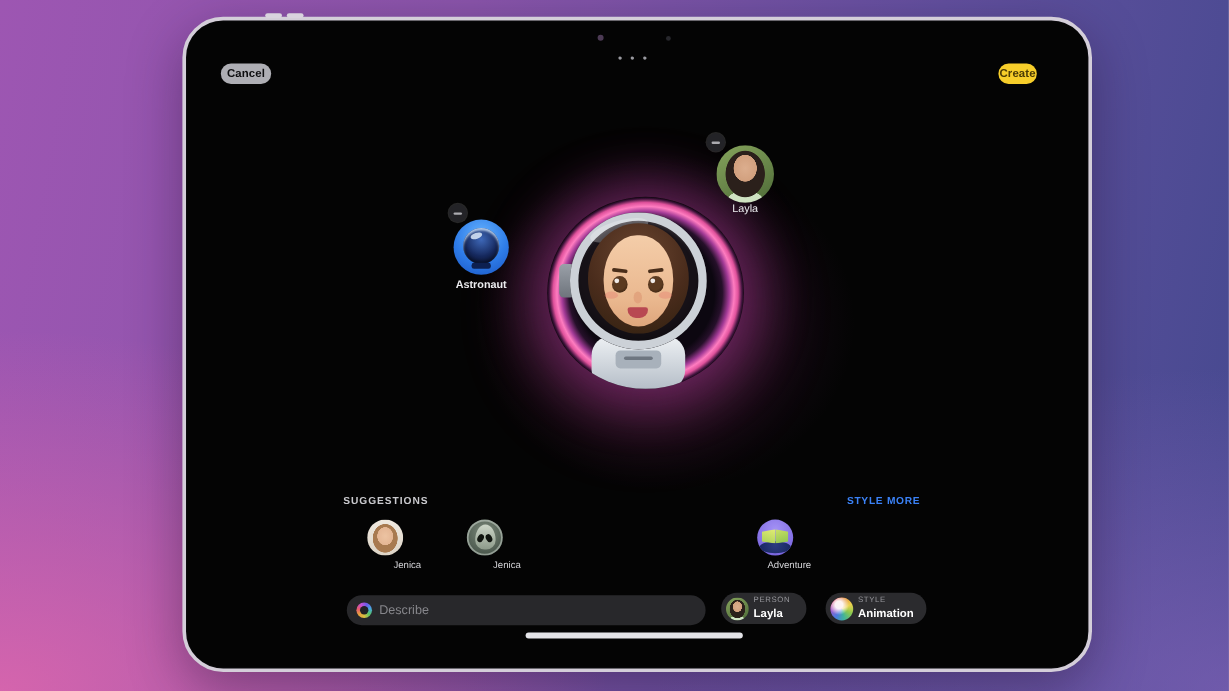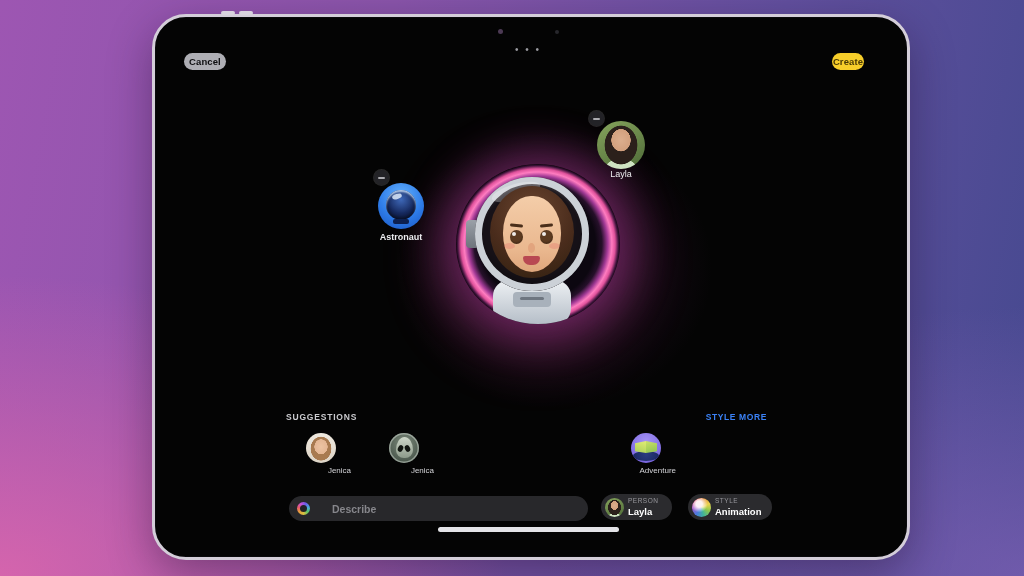--- a/index.html
+++ b/index.html
@@ -126,21 +126,21 @@
   .ufo-dome{position:absolute;left:9.5px;top:7px;width:11px;height:8px;border-radius:50% 50% 0 0;
       background:radial-gradient(circle at 45% 30%,#fbfdfe,#c8d2da);}
   .ufo-disc{position:absolute;left:3px;top:12.5px;width:24px;height:8px;border-radius:50%;
       background:linear-gradient(180deg,#f0f3f5 0%,#c2cad2 45%,#55606a 100%);}
   
   .describe{position:absolute;left:133px;top:478px;width:299px;height:25px;border-radius:13px;
     background:#28282b;cursor:text;display:flex;align-items:center;}
   .ai-icon{width:13px;height:13px;border-radius:50%;margin-left:8px;position:relative;flex:0 0 auto;
     background:conic-gradient(from 230deg,#e8a23c,#e85a6e,#c250d8,#6a5ae8,#48a8e0,#58c468,#d8c040,#e8a23c);}
   .ai-icon::after{content:"";position:absolute;inset:3px;border-radius:50%;background:#222226;}
-  .describe-ph{margin-left:22px;font-size:10.5px;color:#86868b;font-weight:bold;}
+  .describe-ph{margin-left:6px;font-size:10.5px;color:#86868b;}
   .chip{position:absolute;top:476px;height:26px;border-radius:13px;background:#2b2b2e;cursor:pointer;
     display:flex;align-items:center;}
   .chip.person{left:445px;width:71px;} .chip.style{left:532px;width:84px;}
   .chip-icon{width:19px;height:19px;border-radius:50%;margin-left:4px;position:relative;flex:0 0 auto;overflow:hidden;}
   .style-swirl{background:conic-gradient(from -40deg,#e05a78,#e89040,#ecd24e,#8cc84e,#40b49a,#4a7ce0,#a858c8,#e05a78);}
   .style-swirl::after{content:"";position:absolute;inset:0;border-radius:50%;
     background:radial-gradient(circle at 38% 32%,rgba(255,255,255,.92) 0 18%,rgba(255,255,255,0) 48%);}
   .chip-text{margin-left:4px;display:flex;flex-direction:column;justify-content:center;line-height:1;}
   .chip-cat{font-size:6.5px;letter-spacing:.5px;color:#97979c;margin-bottom:2px;}
   .chip-val{font-size:9.5px;font-weight:700;color:#fff;}

